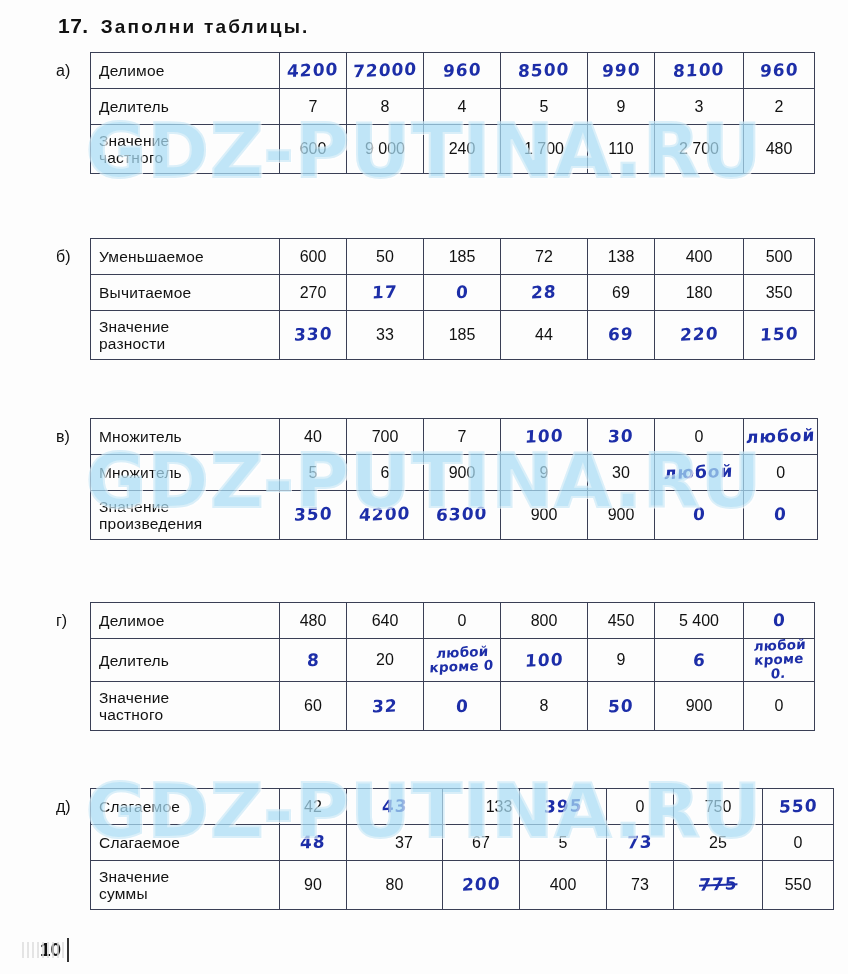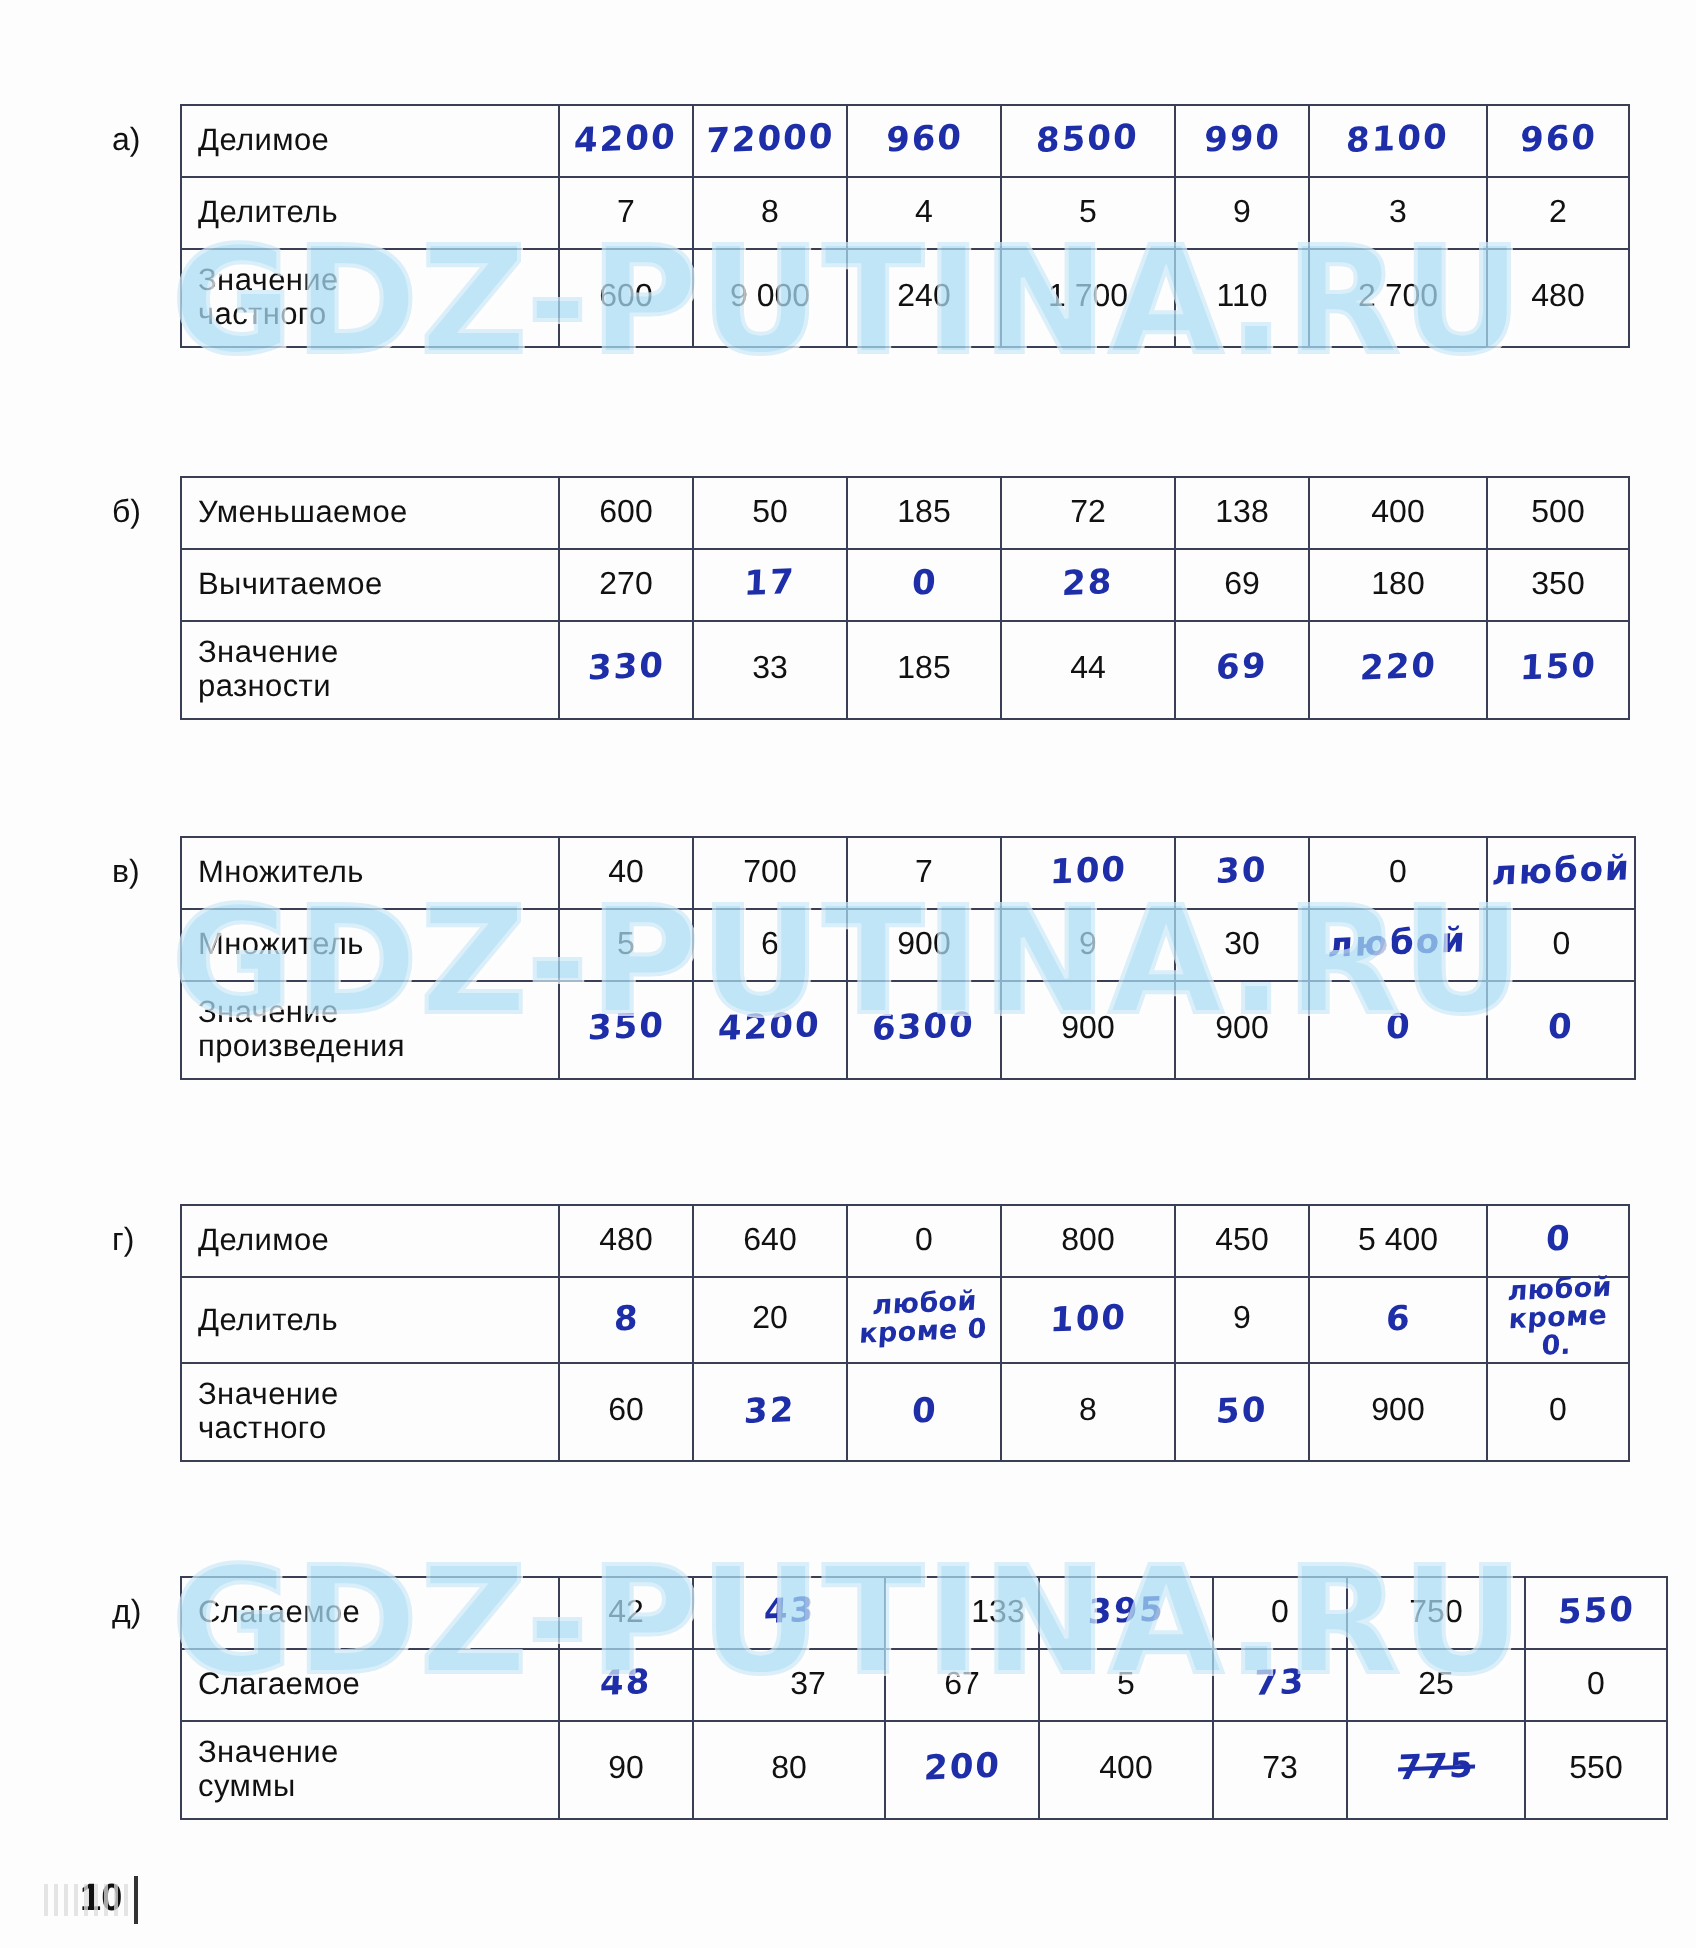--- a/index.html
+++ b/index.html
@@ -152,20 +152,24 @@
   }
   #wm1 { top: 108px; }
   #wm2 { top: 438px; }
   #wm3 { top: 768px; }
 </style>
 </head>
 <body>
 
 <div id="page">
 
+  <div id="heading">
+    <span class="num">17.</span>
+    <span class="txt">Заполни  таблицы.</span>
+  </div>
 
   <div class="block" id="block-a" style="left:56px; top:52px;">
     <span class="letter">а)</span>
     <table class="grid">
         <tbody>
           <tr class="r1">
             <td class="label" style="width: 178px;">Делимое</td>
             <td style="width: 62px;"><span class="hand" style="white-space: pre-line;">4200</span></td>
             <td style="width: 72px;"><span class="hand" style="white-space: pre-line;">72000</span></td>
             <td style="width: 72px;"><span class="hand" style="white-space: pre-line;">960</span></td>

